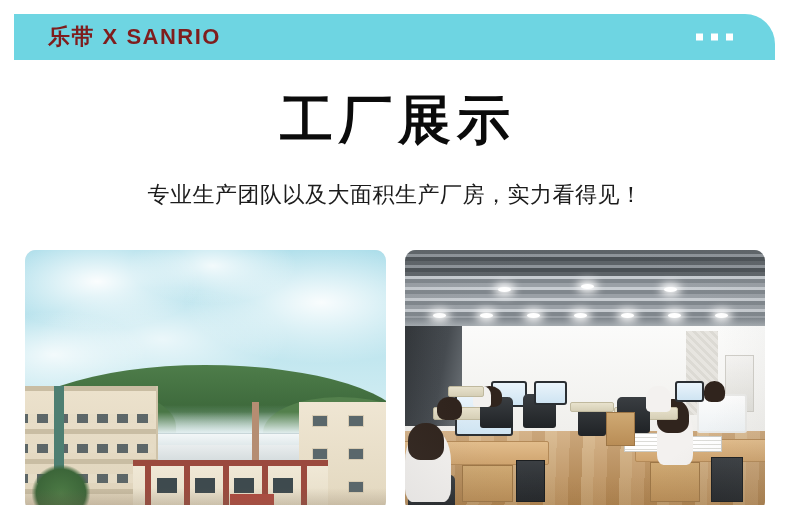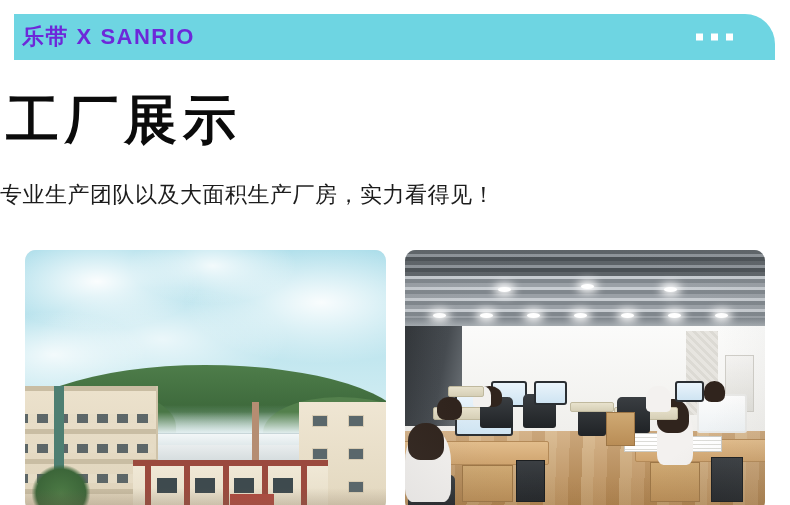--- a/index.html
+++ b/index.html
@@ -13,40 +13,41 @@
 
   
   .brand-bar {
     position:absolute; left:14px; top:14px;
     width:761px; height:46px;
     background:#6ed5e2;
     border-radius:0 30px 0 0;
     display:flex; align-items:center;
   }
   .brand-title {
-    color:#6d28d9;
+    color:#7f1d1d;
     font-size:22px;
     font-weight:bold;
     letter-spacing:1.5px;
-    margin-left:8px;
+    margin-left:34px;
     white-space:nowrap;
     line-height:1;
   }
   .dots {
     position:absolute; right:42px; top:50%;
     transform:translateY(-50%);
     display:flex; gap:8px;
   }
   .dots span {
     display:block; width:7px; height:7px; background:#ffffff;
   }
 
   
   .heading-block {
     position:absolute; left:0; top:92px; width:790px;
+    text-align:center;
   }
   .main-title {
     font-size:53px;
     font-weight:bold;
     color:#0b0b0b;
     letter-spacing:6px;
     line-height:1.05;
     text-indent:6px;
   }
   .sub-title {

